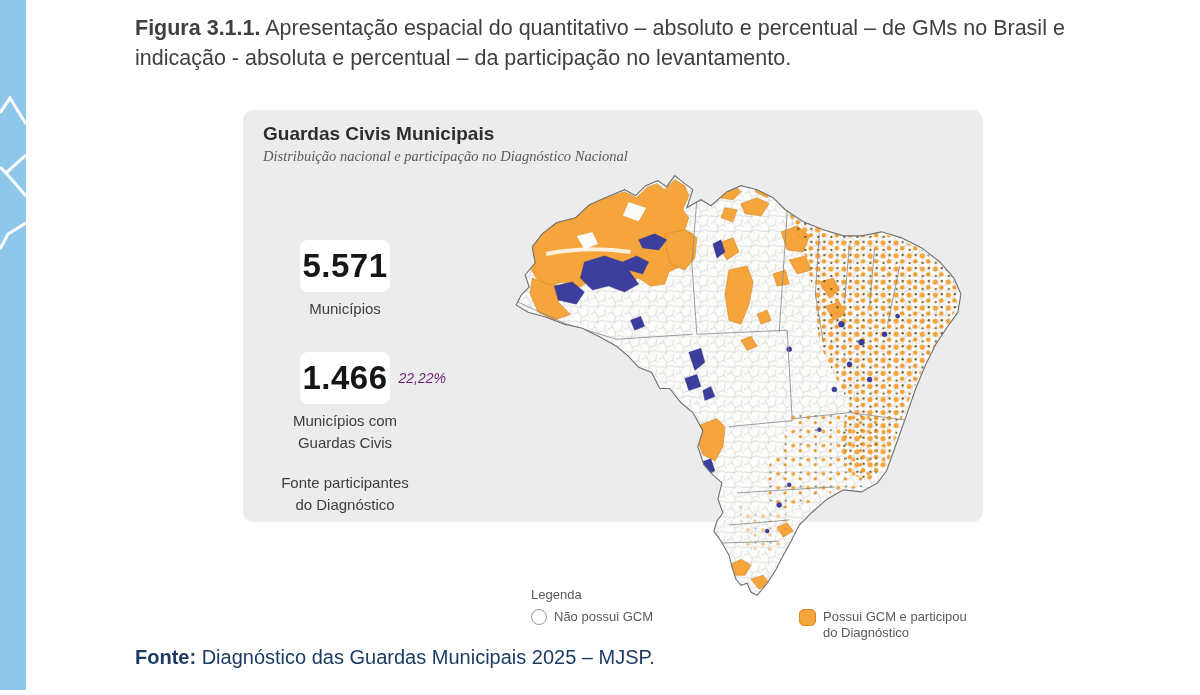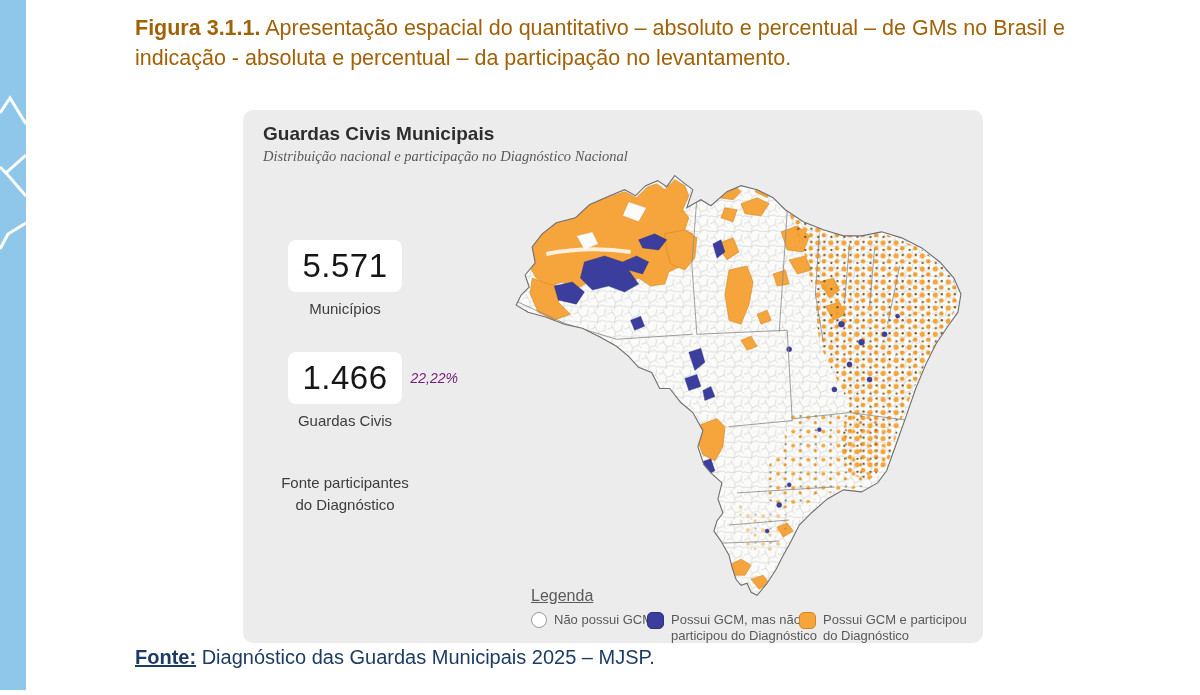--- a/index.html
+++ b/index.html
@@ -5,63 +5,63 @@
   html,body{margin:0;padding:0;}
   body{
     width:1200px;height:695px;position:relative;overflow:hidden;
     background:#ffffff;font-family:"Liberation Sans", sans-serif;
   }
   
   .side-strip{position:absolute;left:0;top:0;width:26px;height:690px;}
   
   .caption{
     position:absolute;left:135px;top:13px;width:962px;
-    font-size:21.5px;line-height:30px;color:#a16207;
+    font-size:21.5px;line-height:30px;color:#404040;
   }
   .caption b{font-weight:700;}
   
   .panel{
-    position:absolute;left:243px;top:110px;width:740px;height:533px;
+    position:absolute;left:243px;top:110px;width:740px;height:412px;
     background:#ececec;border-radius:10px;
   }
   .fig-title{position:absolute;left:20px;top:13px;font-size:19px;font-weight:700;color:#2e2e2e;}
   .fig-subtitle{position:absolute;left:20px;top:38px;font-size:14.5px;font-style:italic;color:#5a5a5a;font-family:Liberation Serif, serif;}
   
   .stat{position:absolute;left:2px;width:200px;text-align:center;}
   .stat-row{position:relative;display:inline-block;}
   .stat-box{
     display:inline-block;background:#ffffff;border-radius:8px;
-    padding:7px 14px;font-size:33px;font-weight:400;color:#161616;letter-spacing:.5px;
+    padding:7px 2px;font-size:33px;font-weight:700;color:#161616;letter-spacing:.5px;
   }
   .stat-pct{
     position:absolute;left:100%;top:50%;transform:translateY(-50%);
     margin-left:9px;font-size:14px;font-style:italic;color:#701a75;white-space:nowrap;
   }
   .stat-label{margin-top:6px;font-size:15px;line-height:22px;color:#3d3d3d;}
   .stat-1{top:130px;}
   .stat-2{top:242px;}
   .stat-3{top:356px;}
   
   .map-wrap{position:absolute;left:245px;top:62px;width:492px;height:445px;}
   
   .legend{position:absolute;left:288px;top:477px;}
-  .legend-title{font-size:16px;color:#5a5a5a;text-decoration:underline;}
+  .legend-title{font-size:13px;color:#5a5a5a;}
   .legend-items{position:relative;margin-top:7px;height:36px;width:440px;}
   .legend-item{position:absolute;top:0;display:flex;gap:7px;}
   .legend-item-1{left:0;}
   .legend-item-2{left:116px;}
   .legend-item-3{left:268px;justify-content:flex-end;}
   .swatch{width:15px;height:15px;border-radius:5px;margin-top:0;flex:0 0 auto;}
   .swatch-none{background:#ffffff;border:1.5px solid #9b9b9b;border-radius:50%;width:14px;height:14px;}
   .swatch-blue{background:#3c3e9d;border:1px solid #2e3080;}
   .swatch-orange{background:#f5a53c;border:1px solid #d4871f;}
   .legend-label{font-size:13px;line-height:16px;color:#5a5a5a;}
   
   .source{position:absolute;left:135px;top:646px;font-size:20px;color:#1d3c63;}
-  .source b{font-weight:700;text-decoration:underline;}
+  .source b{font-weight:700;}
 </style>
 </head>
 <body>
 
 <svg class="side-strip" viewBox="0 0 26 690" preserveAspectRatio="none">
   <rect x="0" y="0" width="26" height="690" fill="#8fc7eb"></rect>
   <g stroke="#ffffff" stroke-width="3" fill="none">
     <path d="M0,113 L10,98 L26,124"></path>
     <path d="M26,155 L6,173 L26,196"></path>
     <path d="M6,173 L0,167"></path>
@@ -83,20 +83,21 @@
     </div>
     <div class="stat-label">Municípios</div>
   </div>
 
   <div class="stat stat-2">
     <div class="stat-row">
       <span class="stat-box">1.466</span>
       <span class="stat-pct">22,22%</span>
     </div>
     <div class="stat-label">
+      <div>Municípios com</div>
       <div>Guardas Civis</div>
     </div>
   </div>
 
   <div class="stat stat-3">
     <div class="stat-label">
       <div>Fonte participantes</div>
       <div>do Diagnóstico</div>
     </div>
   </div>
@@ -214,27 +215,20 @@
 
   <div class="legend">
     <div class="legend-title">Legenda</div>
     <div class="legend-items">
       <div class="legend-item legend-item-1">
         <span class="swatch swatch-none"></span>
         <div class="legend-label">
           <div>Não possui GCM</div>
         </div>
       </div>
-      <div class="legend-item legend-item-2">
-        <span class="swatch swatch-blue"></span>
-        <div class="legend-label">
-          <div>Possui GCM, mas não</div>
-          <div>participou do Diagnóstico</div>
-        </div>
-      </div>
       <div class="legend-item legend-item-3">
         <span class="swatch swatch-orange"></span>
         <div class="legend-label">
           <div>Possui GCM e participou</div>
           <div>do Diagnóstico</div>
         </div>
       </div>
     </div>
   </div>
 </div>

